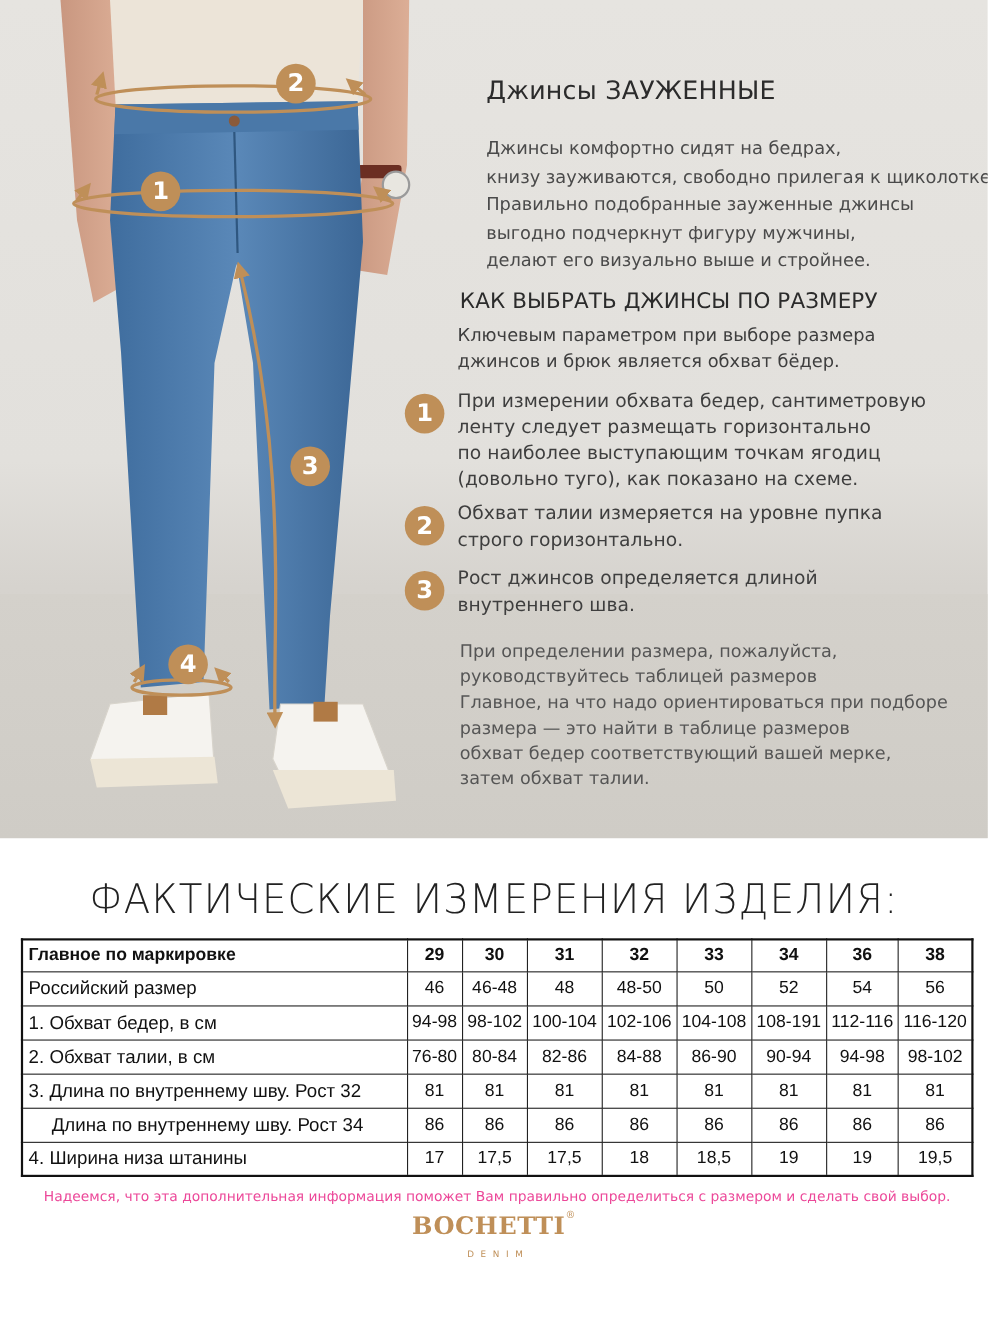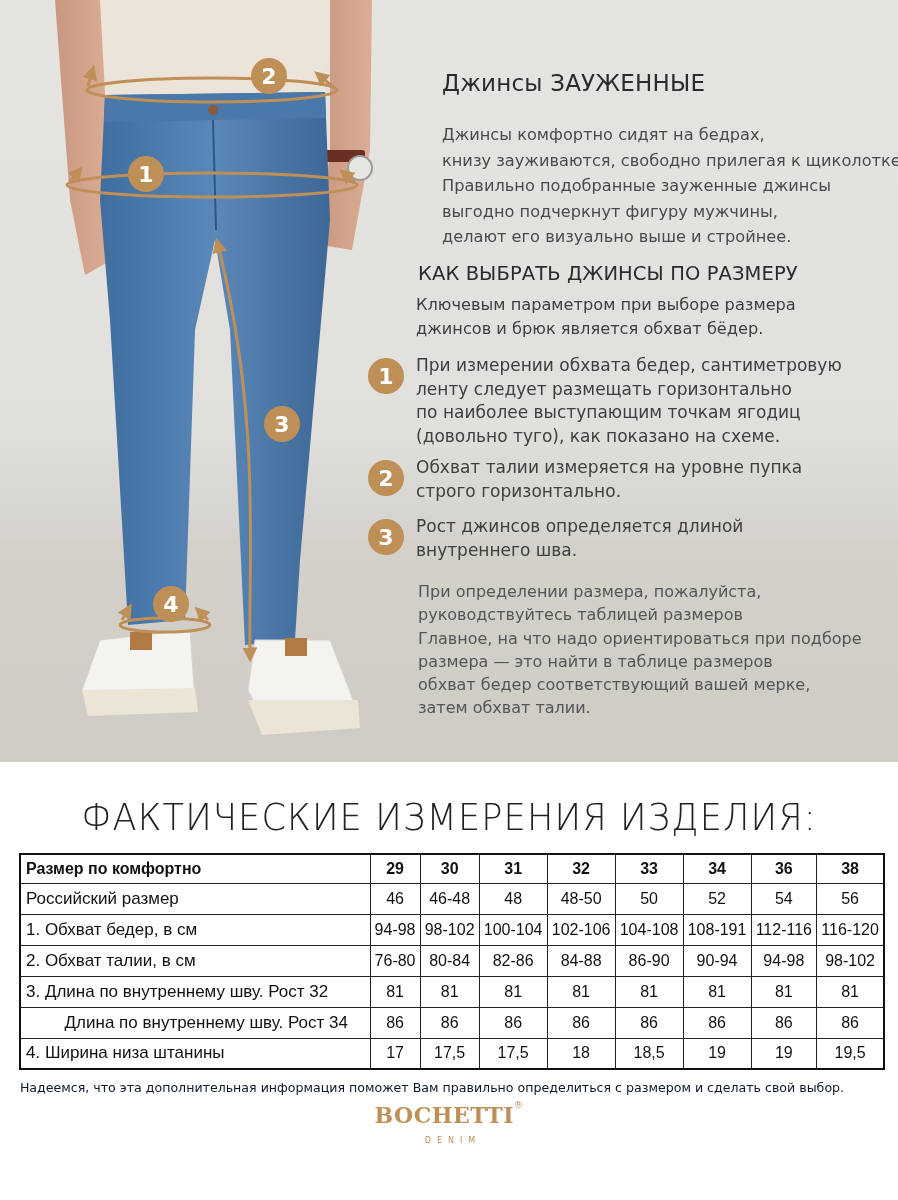--- a/index.html
+++ b/index.html
@@ -42,24 +42,24 @@
   }
 
   table.sizes {
     position: absolute; left: 19px; top: 853px; width: 866px; border-collapse: collapse;
     font-family: "Liberation Sans", sans-serif; font-size: 16px; color: #111;
   }
   table.sizes td { border: 1.5px solid #222; height: 31px; padding: 0 4px; text-align: center; white-space: nowrap; }
   table.sizes td.lbl { text-align: left; width: 350px; font-size: 17px; padding-left: 5px; }
   table.sizes tr.head td { font-weight: bold; height: 29px; }
   table.sizes tr.head td.lbl { font-size: 16px; }
-  table.sizes td.indent { padding-left: 26px; text-align: center; }
+  table.sizes td.indent { padding-left: 26px; }
   table.sizes { border: 2px solid #111; }
 
-  .footer-note { position: absolute; left: 0; top: 1080px; width: 864px; text-align: center; font-size: 12.6px; color: #0f172a; }
+  .footer-note { position: absolute; left: 0; top: 1080px; width: 864px; text-align: right; font-size: 12.6px; color: #ec4899; }
   .brand { position: absolute; left: 0; top: 1102px; width: 898px; text-align: center; }
   .brand-name { font-family: "DejaVu Serif", "Liberation Serif", serif; font-weight: bold; font-size: 22px; color: #bf8f58; letter-spacing: 0.5px; }
   .brand-name sup { font-size: 9px; font-weight: normal; vertical-align: top; position: relative; top: -2px; }
   .brand-sub { font-size: 8px; color: #bf8f58; letter-spacing: 6px; margin-top: 8px; padding-left: 8px; }
 </style>
 </head>
 <body>
 
 <div class="hero">
   <div class="floor"></div>
@@ -180,21 +180,21 @@
     <div>обхват бедер соответствующий вашей мерке,</div>
     <div>затем обхват талии.</div>
   </div>
 </div>
 
 <div class="section-title">ФАКТИЧЕСКИЕ ИЗМЕРЕНИЯ ИЗДЕЛИЯ:</div>
 
 <table class="sizes">
   <tbody>
       <tr class="head">
-    <td class="lbl">Размер по комфортно</td>
+    <td class="lbl">Главное по маркировке</td>
     <td>29</td>
     <td>30</td>
     <td>31</td>
     <td>32</td>
     <td>33</td>
     <td>34</td>
     <td>36</td>
     <td>38</td>
   </tr>
   <tr>

